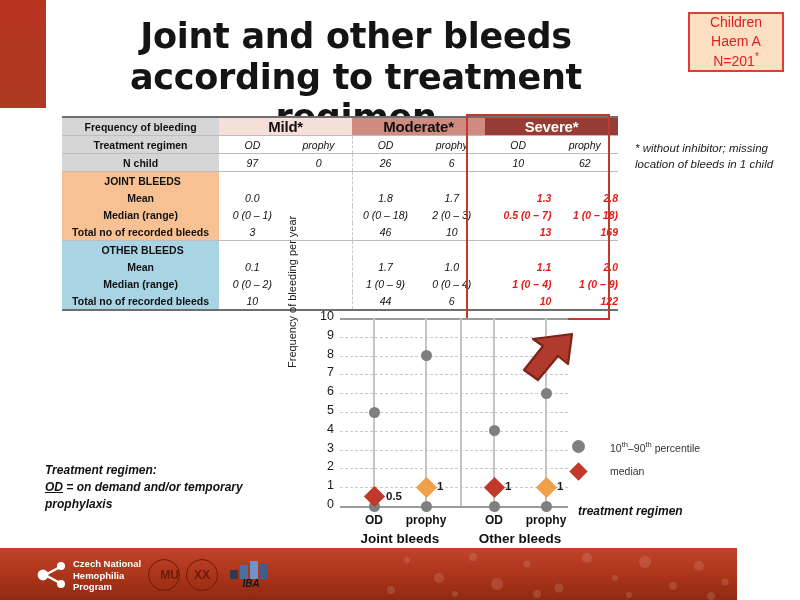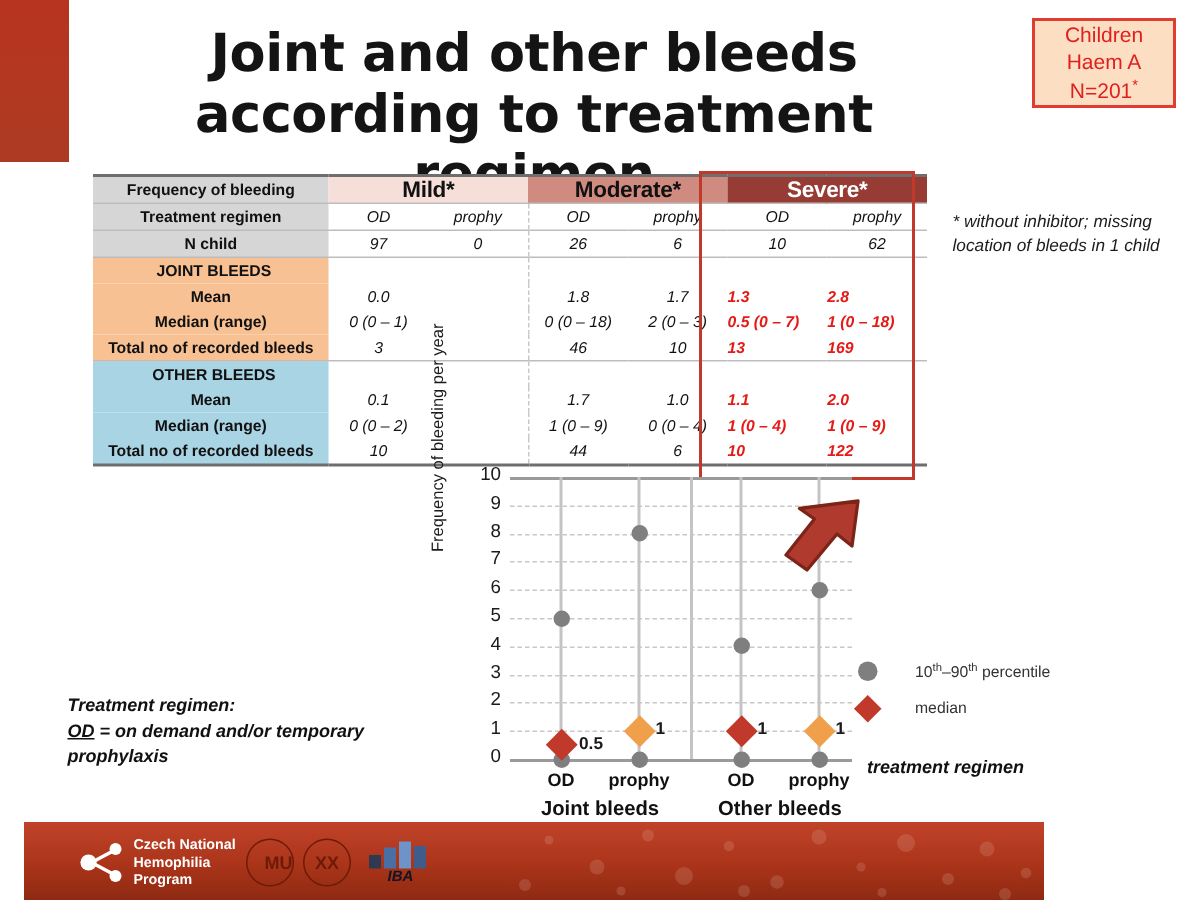--- a/index.html
+++ b/index.html
@@ -37,21 +37,21 @@
   .lbl{background:#d6d6d6;color:#111;font-weight:bold;text-align:center;
        font-size:10.5px;}
   .lbl-left{text-align:left;padding-left:4px !important;}
   .grp-j{background:#f8c193;color:#111;font-weight:bold;text-align:center;font-size:10.5px;}
   .grp-o{background:#a8d4e4;color:#111;font-weight:bold;text-align:center;font-size:10.5px;}
   .hdr{font-weight:bold;font-size:15px;text-align:center;color:#111;letter-spacing:-.2px;}
   .h-mild{background:#f6ded9;}
   .h-mod{background:#d08b80;}
   .h-sev{background:#973c34;color:#fff;}
   .val{text-align:center;font-style:italic;font-size:10.5px;color:#111;}
-  .val-red{text-align:left;font-style:italic;font-size:10.5px;color:#e41b17;font-weight:bold;}
+  .val-red{text-align:right;font-style:italic;font-size:10.5px;color:#e41b17;font-weight:bold;}
   .r-top td{border-top:2px solid #6e6e6e;}
   .r-line td{border-bottom:1px solid #bdbdbd;}
   .r-thick td{border-bottom:2px solid #6e6e6e;}
   .sep-l{border-left:1px dashed #c9c9c9;}
 
   
   .sev-box{position:absolute;left:466px;top:114px;width:144px;height:206px;
     border:2.5px solid #c0392b;box-sizing:border-box;}
 
   
@@ -89,21 +89,21 @@
   .leg sup{font-size:7.5px;}
   .treg{position:absolute;left:578px;top:504px;font-size:12px;font-style:italic;
         font-weight:bold;color:#111;}
 
   
   .note{position:absolute;left:45px;top:462px;width:215px;font-size:12px;
      font-style:italic;font-weight:bold;line-height:1.42;color:#111;}
   .note u{text-decoration:underline;}
 
   
-  .footer{position:absolute;left:16px;top:548px;width:680px;height:52px;
+  .footer{position:absolute;left:0;top:548px;width:737px;height:52px;
     background:linear-gradient(180deg,#c0432a 0%,#aa3419 55%,#8e2a12 100%);
     overflow:hidden;}
   .fdots{position:absolute;right:0;top:0;width:360px;height:52px;opacity:.35;}
   .cnhp{position:absolute;left:36px;top:10px;display:flex;align-items:center;}
   .cnhp-txt{color:#fff;font-size:9.5px;line-height:1.22;margin-left:7px;font-weight:bold;}
   .seal{position:absolute;top:11px;width:30px;height:30px;border-radius:50%;
      border:1.5px solid #6d1b08;color:#6d1b08;display:flex;align-items:center;
      justify-content:center;font-size:12px;font-weight:bold;}
   .iba{position:absolute;left:228px;top:12px;width:46px;height:28px;}
 </style>

